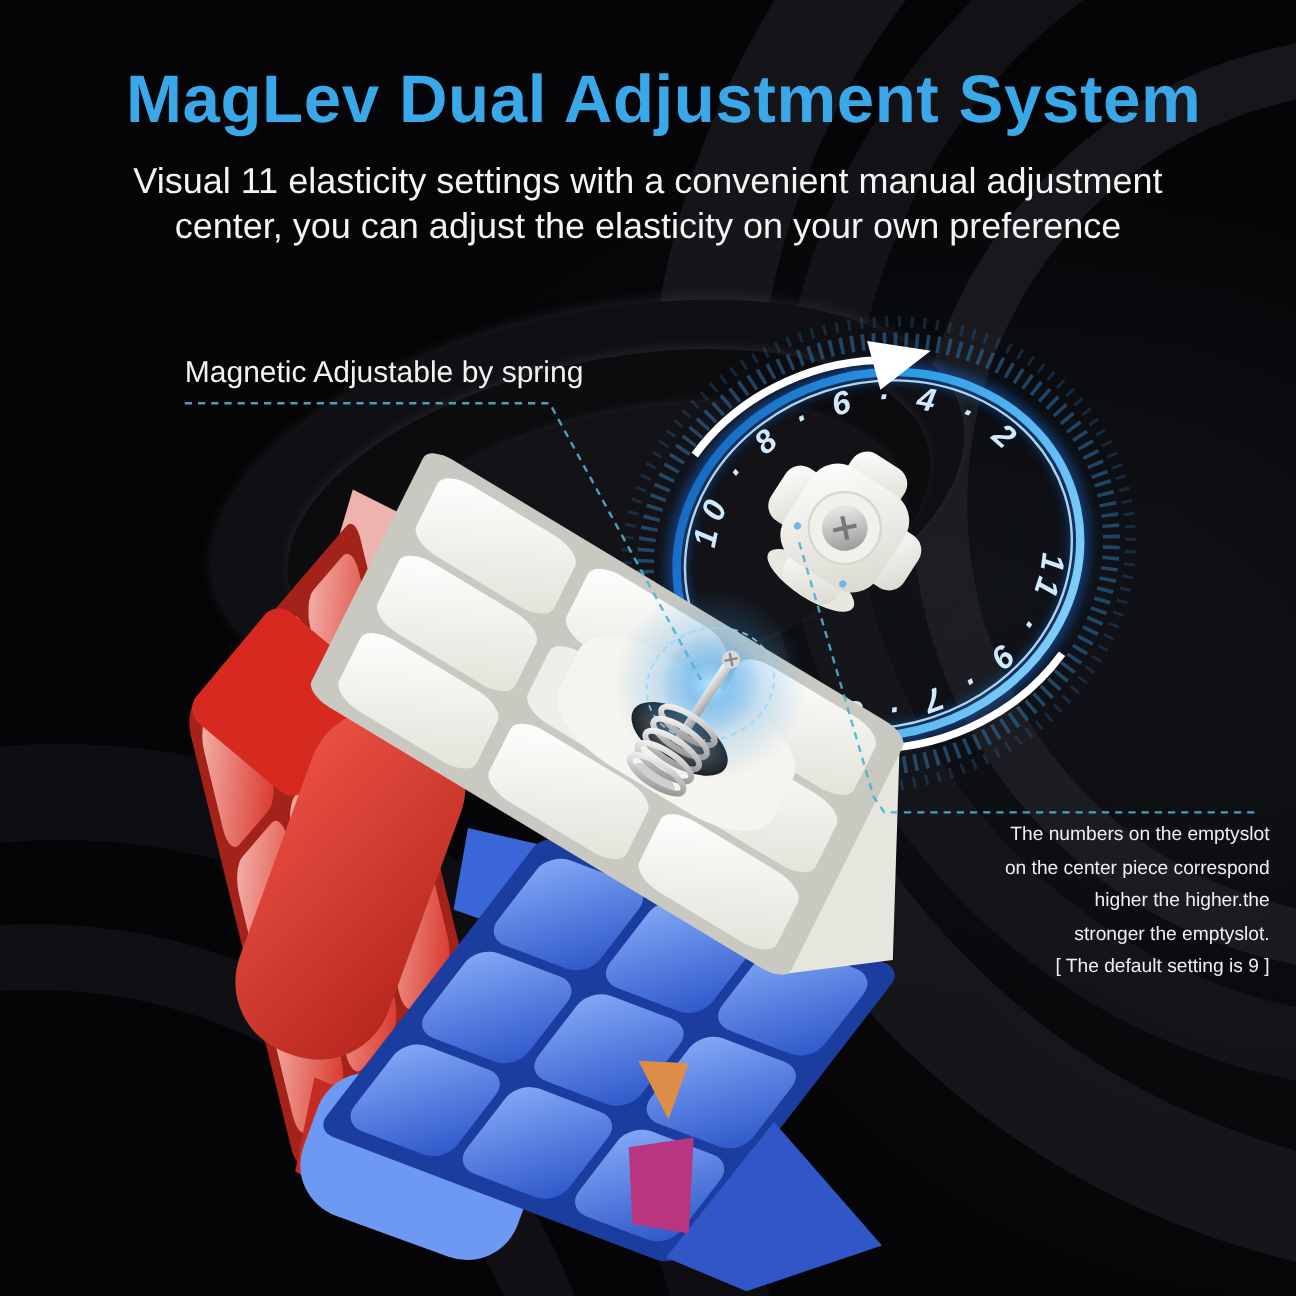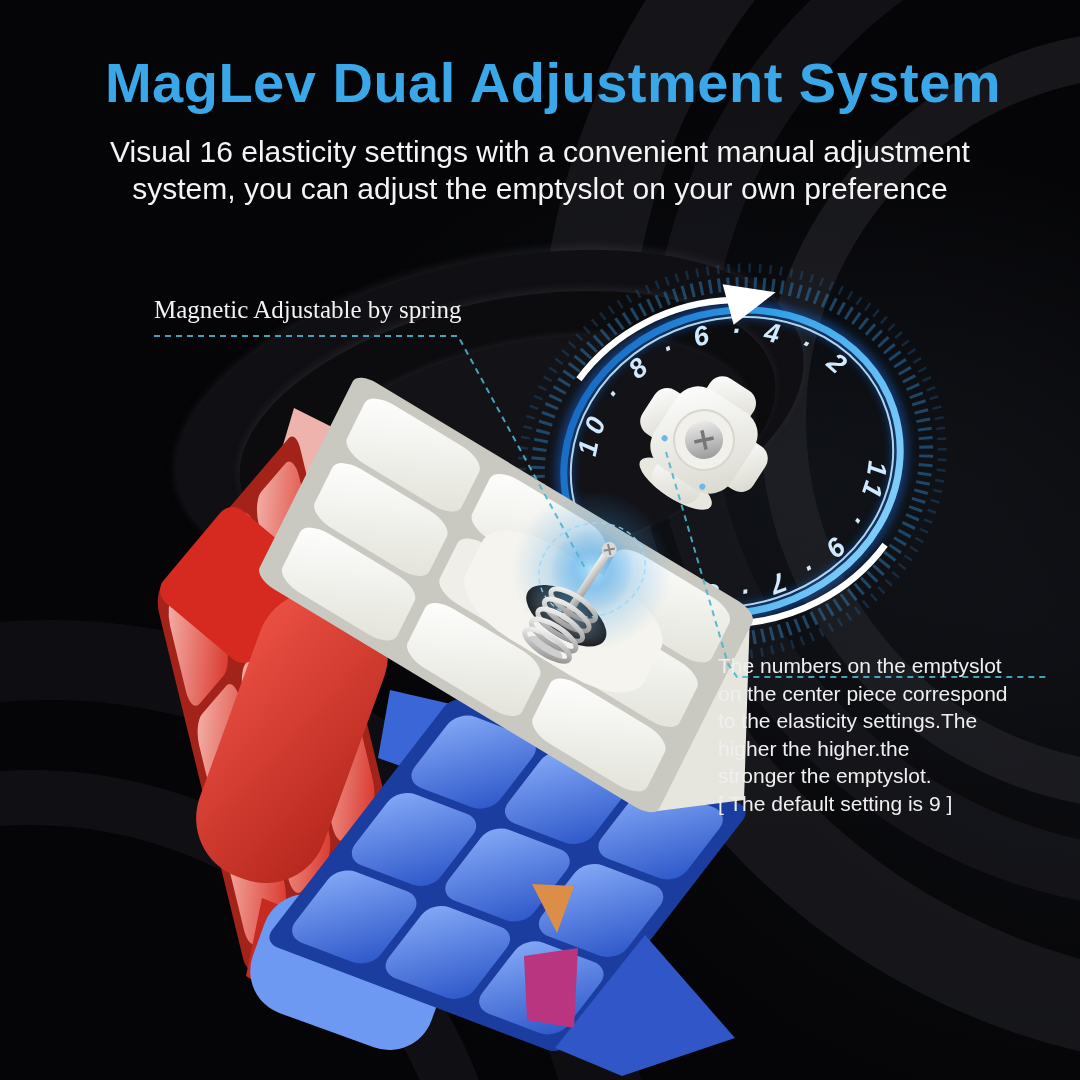--- a/index.html
+++ b/index.html
@@ -19,23 +19,23 @@
       box-shadow:0 -3px 10px rgba(90,90,105,.25);}
   .d2{left:235px;top:300px;width:545px;height:262px;background:#0c0c0f;transform:rotate(-12deg);
       box-shadow:0 -3px 8px rgba(90,90,105,.22);}
   .d3{left:305px;top:342px;width:452px;height:216px;background:#121217;transform:rotate(-11deg);
       box-shadow:0 -2px 7px rgba(100,100,115,.2);}
   .art{position:absolute;left:0;top:0;z-index:2;}
   .title{position:absolute;z-index:3;left:0;top:50px;width:100%;text-align:center;
          font-size:56px;font-weight:bold;letter-spacing:.5px;color:#3aa7e8;padding-left:13px;}
   .subtitle{position:absolute;z-index:3;left:0;top:133px;width:100%;text-align:center;
             font-size:30px;line-height:37px;color:#f4f4f4;}
-  .callout{position:absolute;z-index:3;left:154px;top:296px;font-size:25px;color:#f2f2f2;font-family:Liberation Serif, serif;}
-  .note{position:absolute;z-index:3;left:718px;top:652px;width:340px;text-align:left;
-        font-size:21px;line-height:27.5px;color:#efefef;}
+  .callout{position:absolute;z-index:3;left:154px;top:296px;font-size:25px;color:#f2f2f2;}
+  .note{position:absolute;z-index:3;left:718px;top:682px;width:340px;text-align:right;
+        font-size:16px;line-height:27.5px;color:#efefef;}
   .dialnum{font-size:27px;font-weight:bold;font-style:italic;fill:#cfe9ff;letter-spacing:3px;}
 </style>
 </head>
 <body>
 
 <div class="stage">
 
   <div class="bgring r1"></div>
   <div class="bgring r2"></div>
   <div class="bgring r3"></div>
@@ -202,25 +202,24 @@
         <circle cx="24" cy="40" r="3" fill="#6db7e8"></circle>
       </g>
     </g>
 
     <polyline points="154,336 458,336 585,568" fill="none" stroke="#49b4cc" stroke-width="2" stroke-dasharray="6 5" opacity=".9"></polyline>
     <polyline points="666,452 728,664 737,677 1047,677" fill="none" stroke="#49b4cc" stroke-width="2" stroke-dasharray="6 5" opacity=".9"></polyline>
   </svg>
 
   <div class="title">MagLev Dual Adjustment System</div>
   <div class="subtitle">
-    <div>Visual 16 elasticity settings with a convenient manual adjustment</div>
-    <div>system, you can adjust the emptyslot on your own preference</div>
+    <div>Visual 11 elasticity settings with a convenient manual adjustment</div>
+    <div>center, you can adjust the elasticity on your own preference</div>
   </div>
   <div class="callout">Magnetic Adjustable by spring</div>
   <div class="note">
     <div>The numbers on the emptyslot</div>
     <div>on the center piece correspond</div>
-    <div>to the elasticity settings.The</div>
     <div>higher the higher.the</div>
     <div>stronger the emptyslot.</div>
     <div>[ The default setting is 9 ]</div>
   </div>
 </div>
 
 </body></html>

